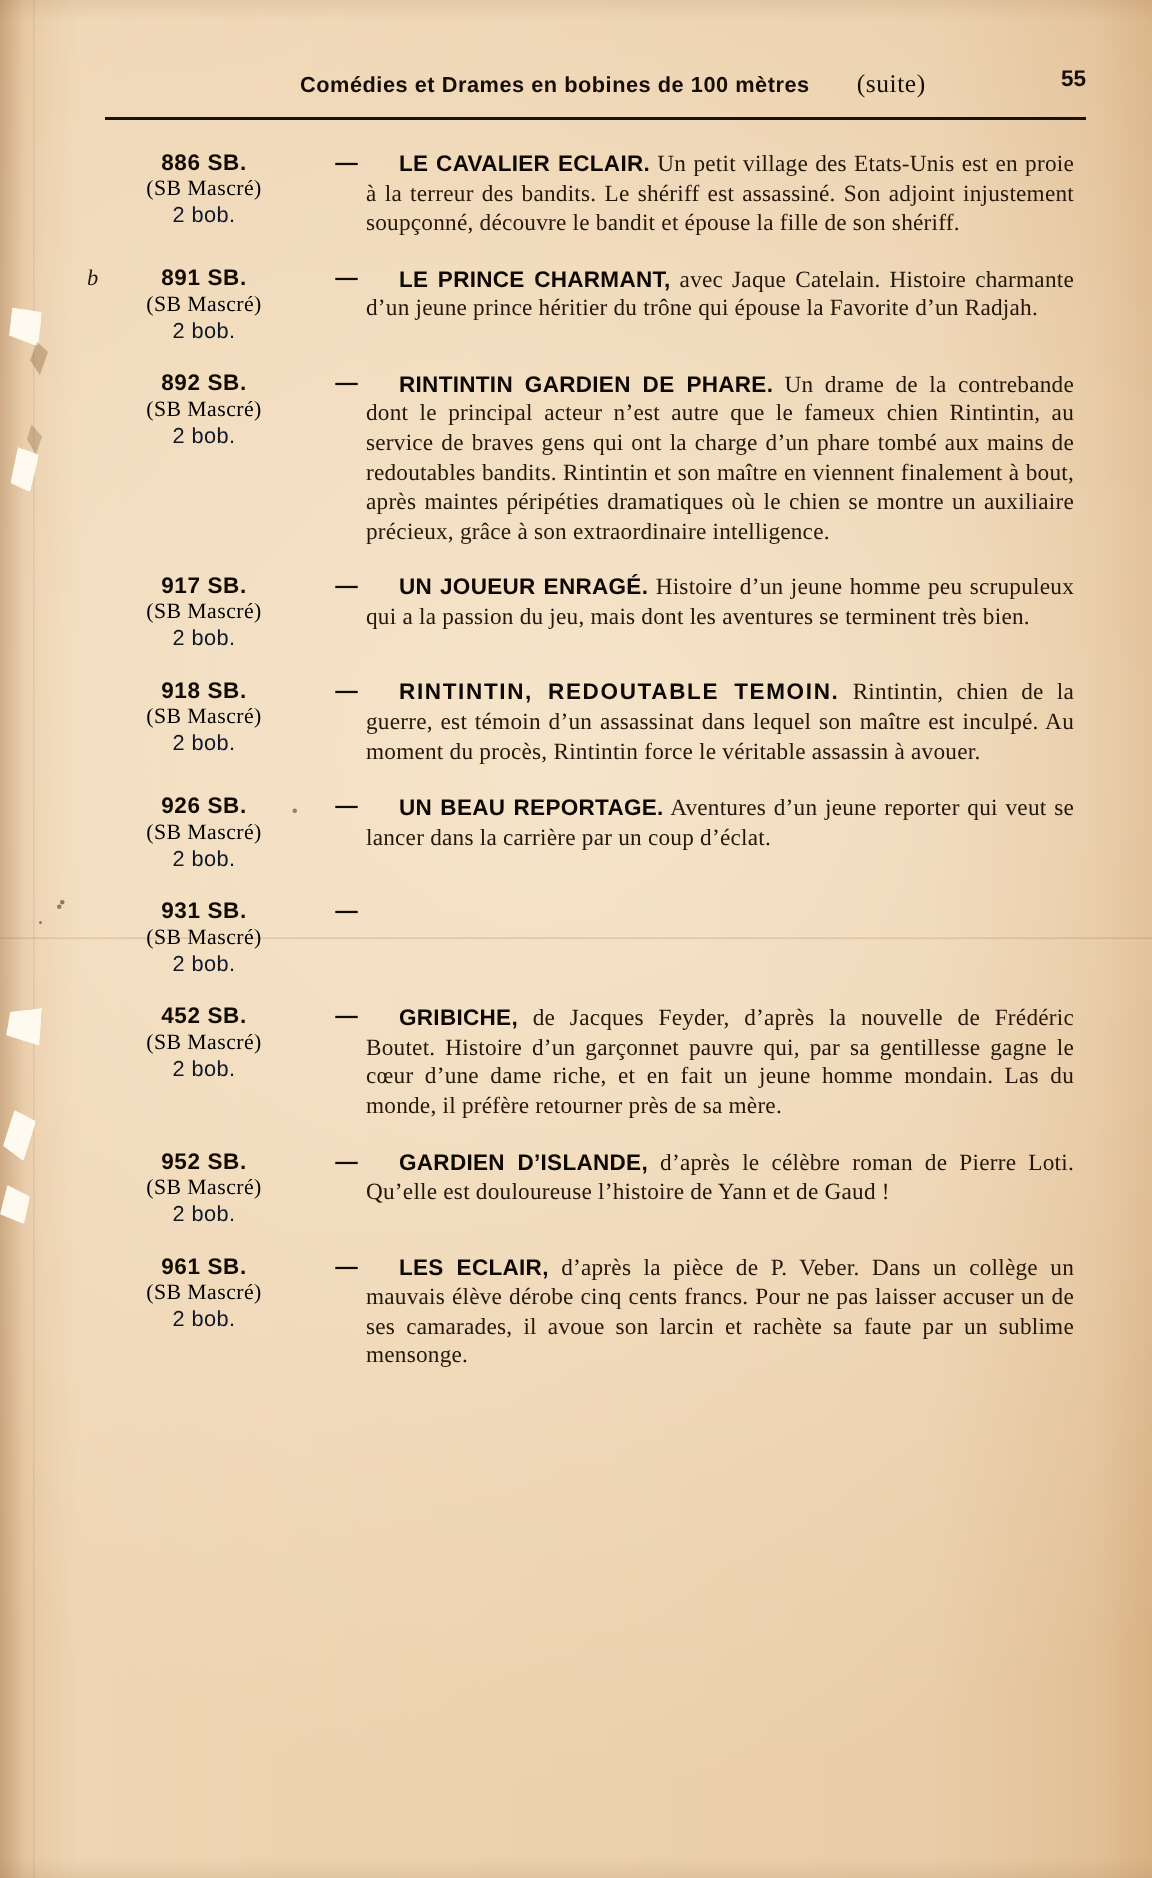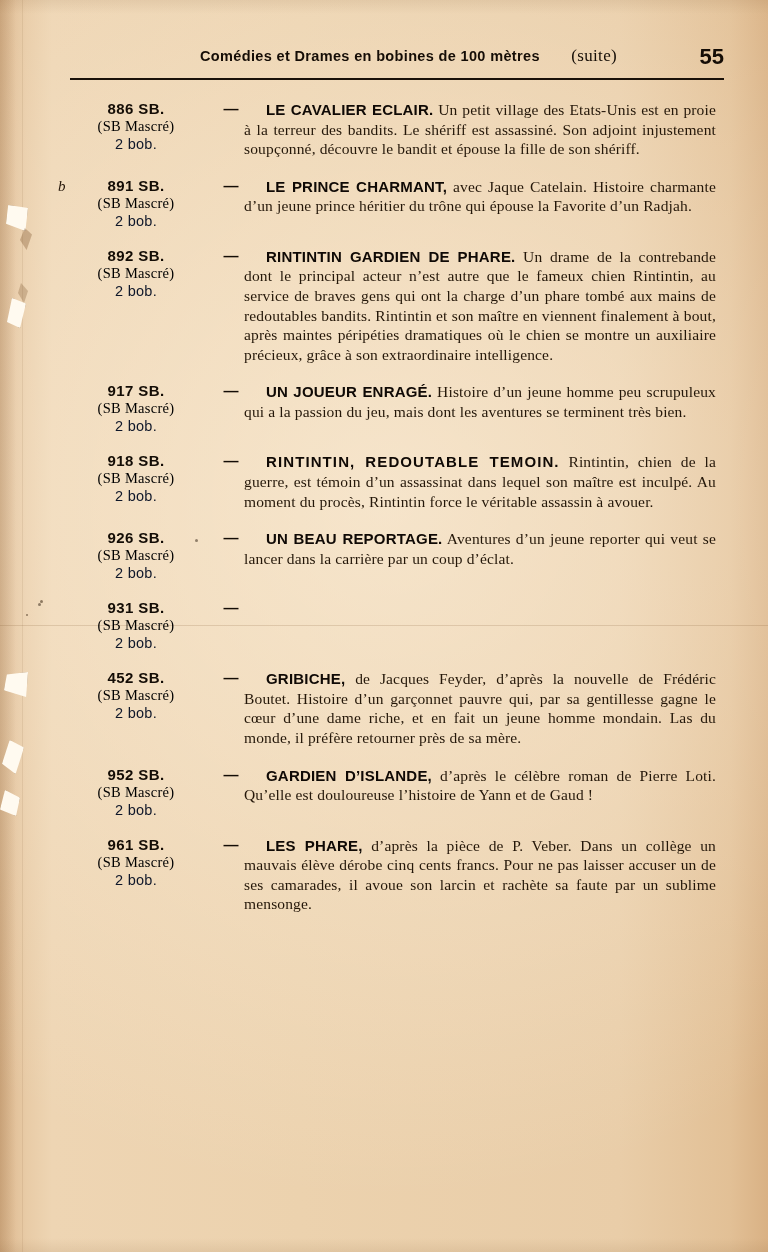--- a/index.html
+++ b/index.html
@@ -61,21 +61,21 @@
   .head .ht{
     position:absolute;left:130px;top:0;
     font-family:"Liberation Sans", sans-serif;
     font-weight:bold;font-size:14.5px;letter-spacing:.35px;
     white-space:nowrap;color:#150d06;
   }
   .head .ht .sfx{font-family:"Liberation Serif",serif;font-weight:normal;font-size:17px;margin-left:27px;}
   .head .pg{
     position:absolute;right:0;top:-2px;
     font-family:"Liberation Sans", sans-serif;
-    font-weight:bold;font-size:22px;color:#150d06;
+    font-weight:bold;font-size:15px;color:#150d06;
   }
   .rule{
     position:absolute;left:70px;right:44px;top:78px;
     height:2px;background:#1a1109;
   }
 
   
   #entries{position:absolute;left:0;right:0;top:100px;}
   .entry{position:relative;display:flex;margin-bottom:18px;}
   .marg{
@@ -232,17 +232,17 @@
         <div class="dash">—</div>
         <div class="body"><span class="indent"><span class="ttl">GARDIEN D’ISLANDE,</span><span class="desc"> d’après le célèbre roman de Pierre Loti. Qu’elle est douloureuse l’histoire de Yann et de Gaud !</span></span></div>
       </div>
       <div class="entry">
         <div class="left">
           <div class="num">961 SB.</div>
           <div class="prod">(SB Mascré)</div>
           <div class="bob">2 bob.</div>
         </div>
         <div class="dash">—</div>
-        <div class="body"><span class="indent"><span class="ttl">LES PHARE,</span><span class="desc"> d’après la pièce de P. Veber. Dans un collège un mauvais élève dérobe cinq cents francs. Pour ne pas laisser accuser un de ses camarades, il avoue son larcin et rachète sa faute par un sublime mensonge.</span></span></div>
+        <div class="body"><span class="indent"><span class="ttl">LES ECLAIR,</span><span class="desc"> d’après la pièce de P. Veber. Dans un collège un mauvais élève dérobe cinq cents francs. Pour ne pas laisser accuser un de ses camarades, il avoue son larcin et rachète sa faute par un sublime mensonge.</span></span></div>
       </div>
     </div>
 
 </div>
 
 </body></html>

